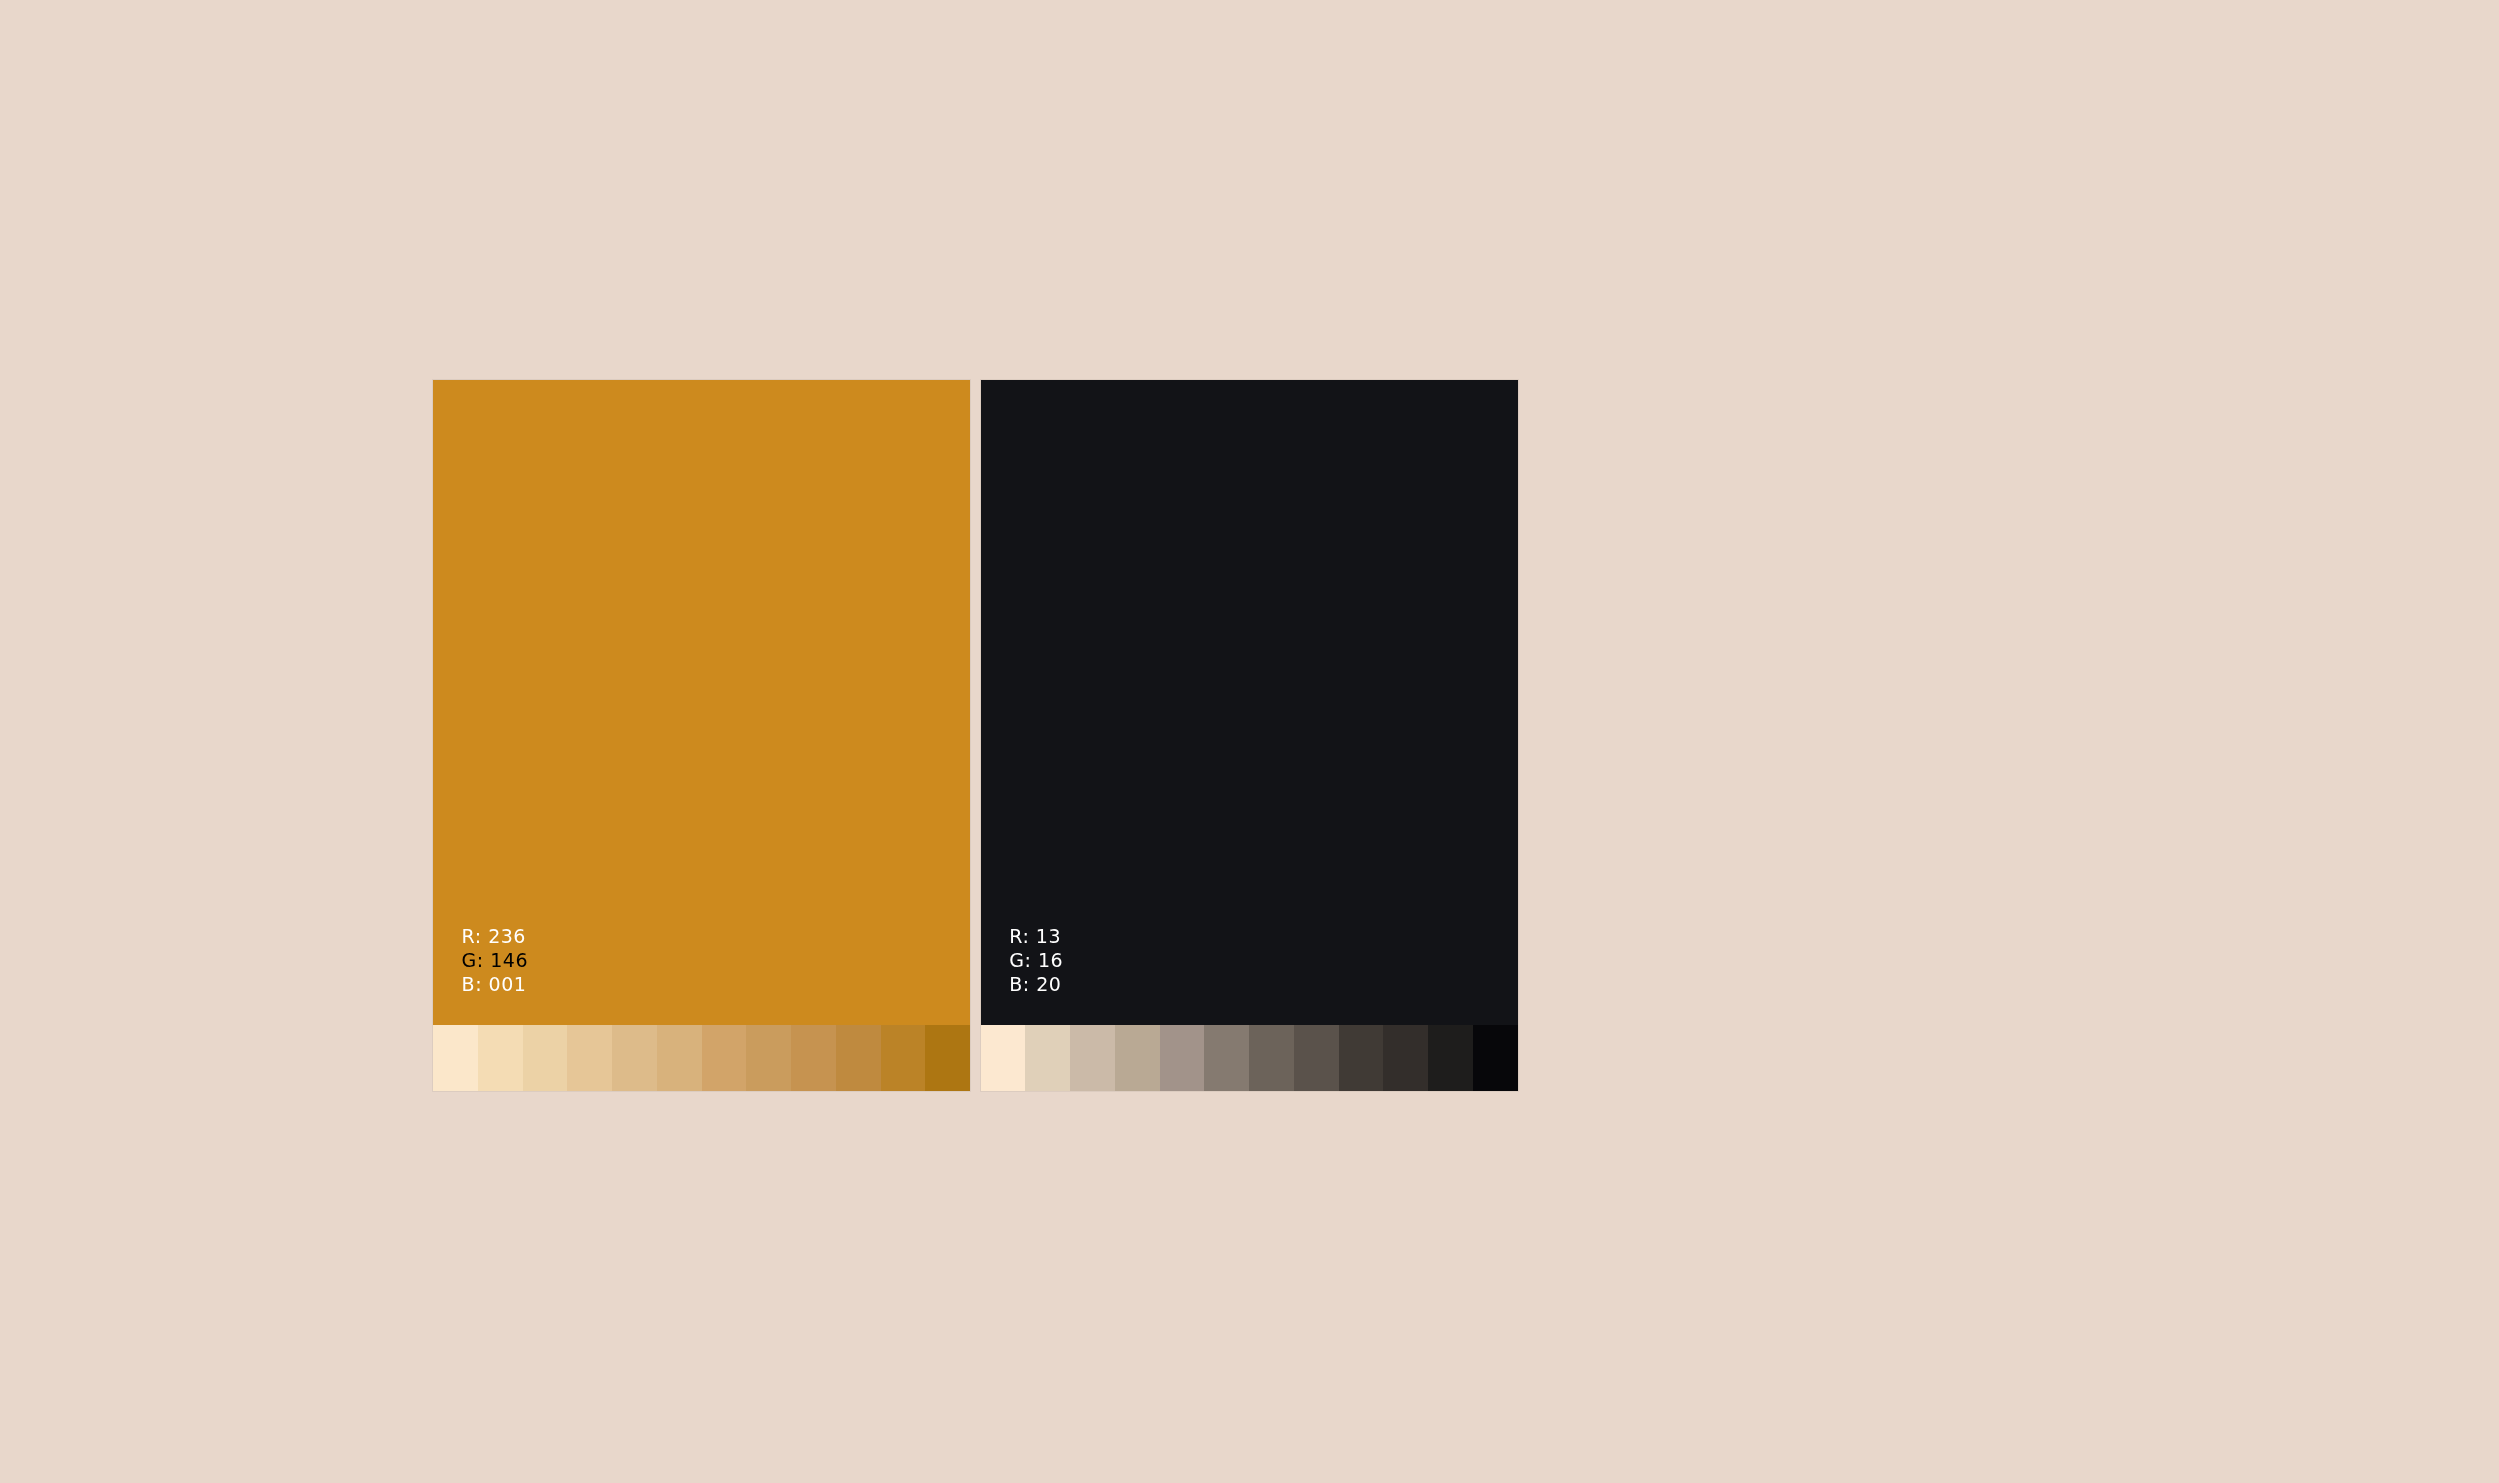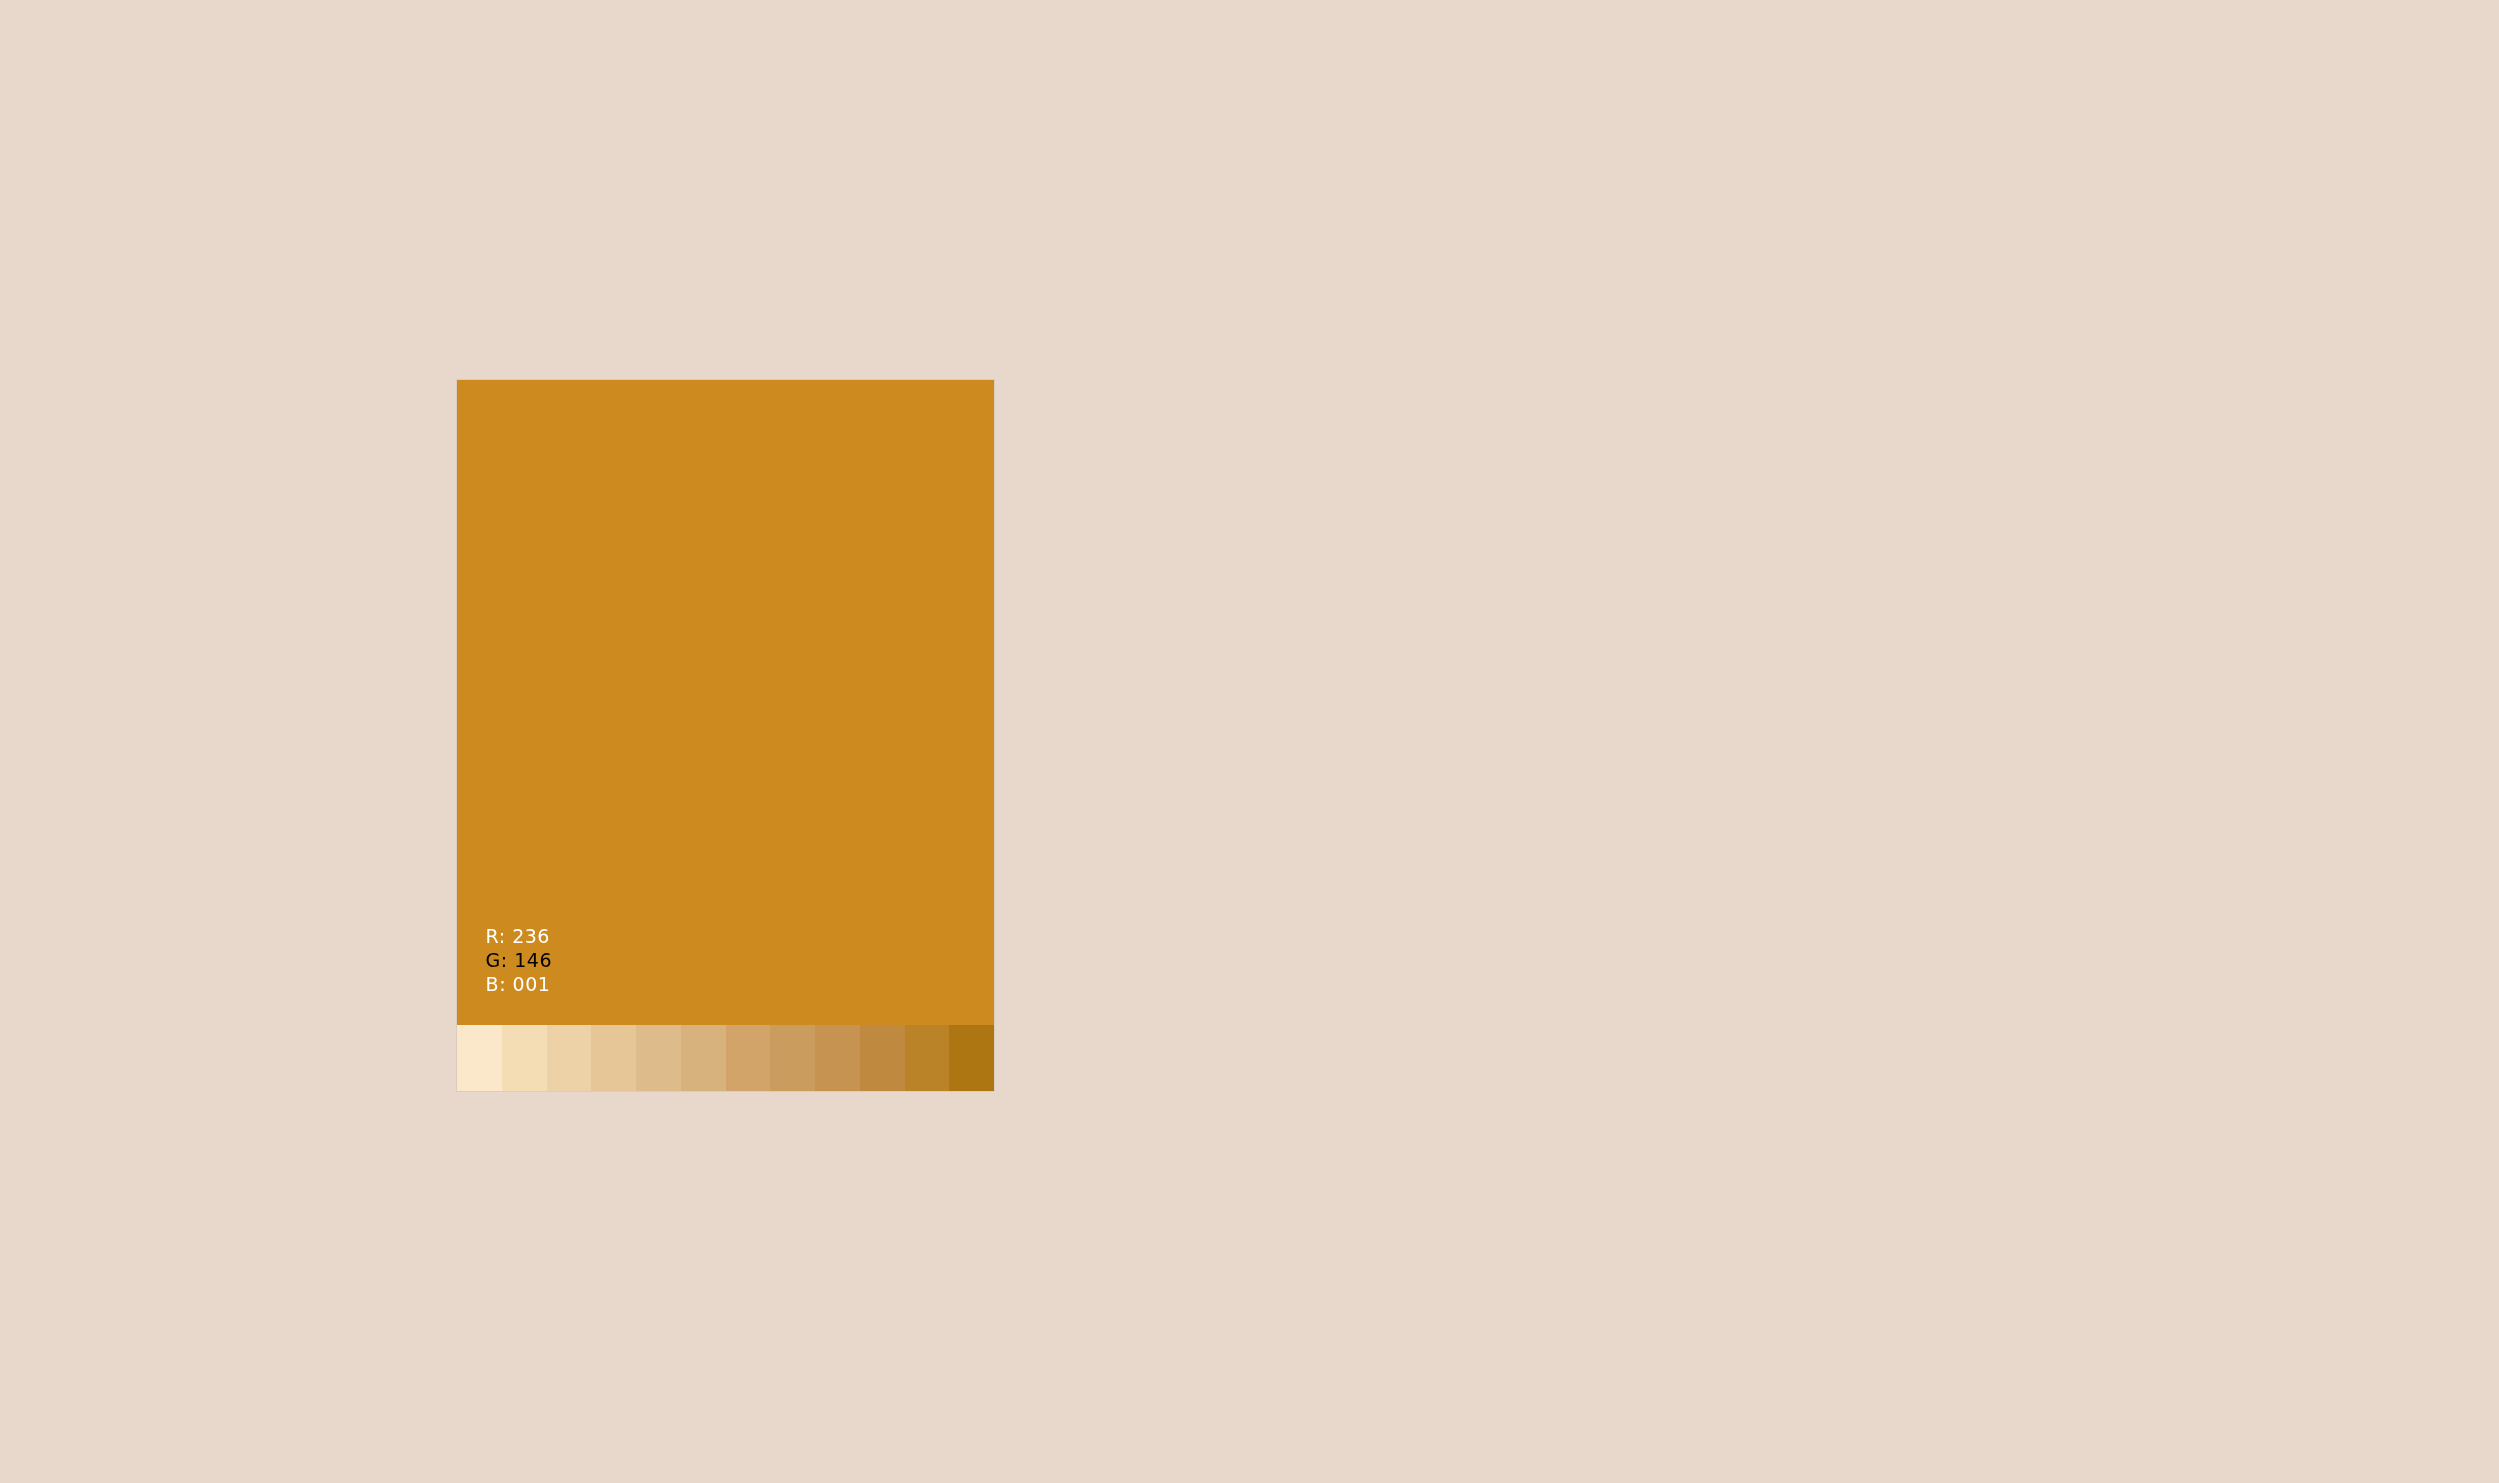--- a/index.html
+++ b/index.html
@@ -18,21 +18,20 @@
 
   #palette-board {
     position: absolute;
     left: 433px;
     top: 380px;
     width: 1634px;
     height: 711px;
     display: flex;
     flex-direction: row;
     gap: 10.7px;
-    margin-left: 24px;
   }
 
   .palette-card {
     position: relative;
     width: 537px;
     height: 711px;
     display: flex;
     flex-direction: column;
     justify-content: flex-end;
     overflow: hidden;
@@ -100,16 +99,39 @@
         <div class="swatch" style="background: rgb(216, 178, 124);"></div>
         <div class="swatch" style="background: rgb(210, 164, 105);"></div>
         <div class="swatch" style="background: rgb(202, 156, 93);"></div>
         <div class="swatch" style="background: rgb(198, 147, 80);"></div>
         <div class="swatch" style="background: rgb(191, 138, 63);"></div>
         <div class="swatch" style="background: rgb(187, 131, 39);"></div>
         <div class="swatch" style="background: rgb(173, 118, 18);"></div>
       </div>
   </div>
 
+  <div class="palette-card" style="background: rgb(18, 19, 23);">
+    <div class="card-body">
+      <div class="rgb-readout">
+        <span class="rgb-line" style="color: rgb(255, 255, 255);">R: 13</span>
+        <span class="rgb-line" style="color: rgb(255, 255, 255);">G: 16</span>
+        <span class="rgb-line" style="color: rgb(255, 255, 255);">B: 20</span>
+      </div>
+    </div>
+    <div class="swatch-strip">
+        <div class="swatch" style="background: rgb(252, 232, 208);"></div>
+        <div class="swatch" style="background: rgb(224, 208, 185);"></div>
+        <div class="swatch" style="background: rgb(203, 186, 168);"></div>
+        <div class="swatch" style="background: rgb(185, 169, 148);"></div>
+        <div class="swatch" style="background: rgb(162, 147, 138);"></div>
+        <div class="swatch" style="background: rgb(133, 122, 112);"></div>
+        <div class="swatch" style="background: rgb(108, 99, 90);"></div>
+        <div class="swatch" style="background: rgb(90, 82, 75);"></div>
+        <div class="swatch" style="background: rgb(64, 58, 53);"></div>
+        <div class="swatch" style="background: rgb(51, 46, 43);"></div>
+        <div class="swatch" style="background: rgb(30, 29, 28);"></div>
+        <div class="swatch" style="background: rgb(7, 7, 10);"></div>
+      </div>
+  </div>
 
 
 </div>
 
 
 </body></html>

